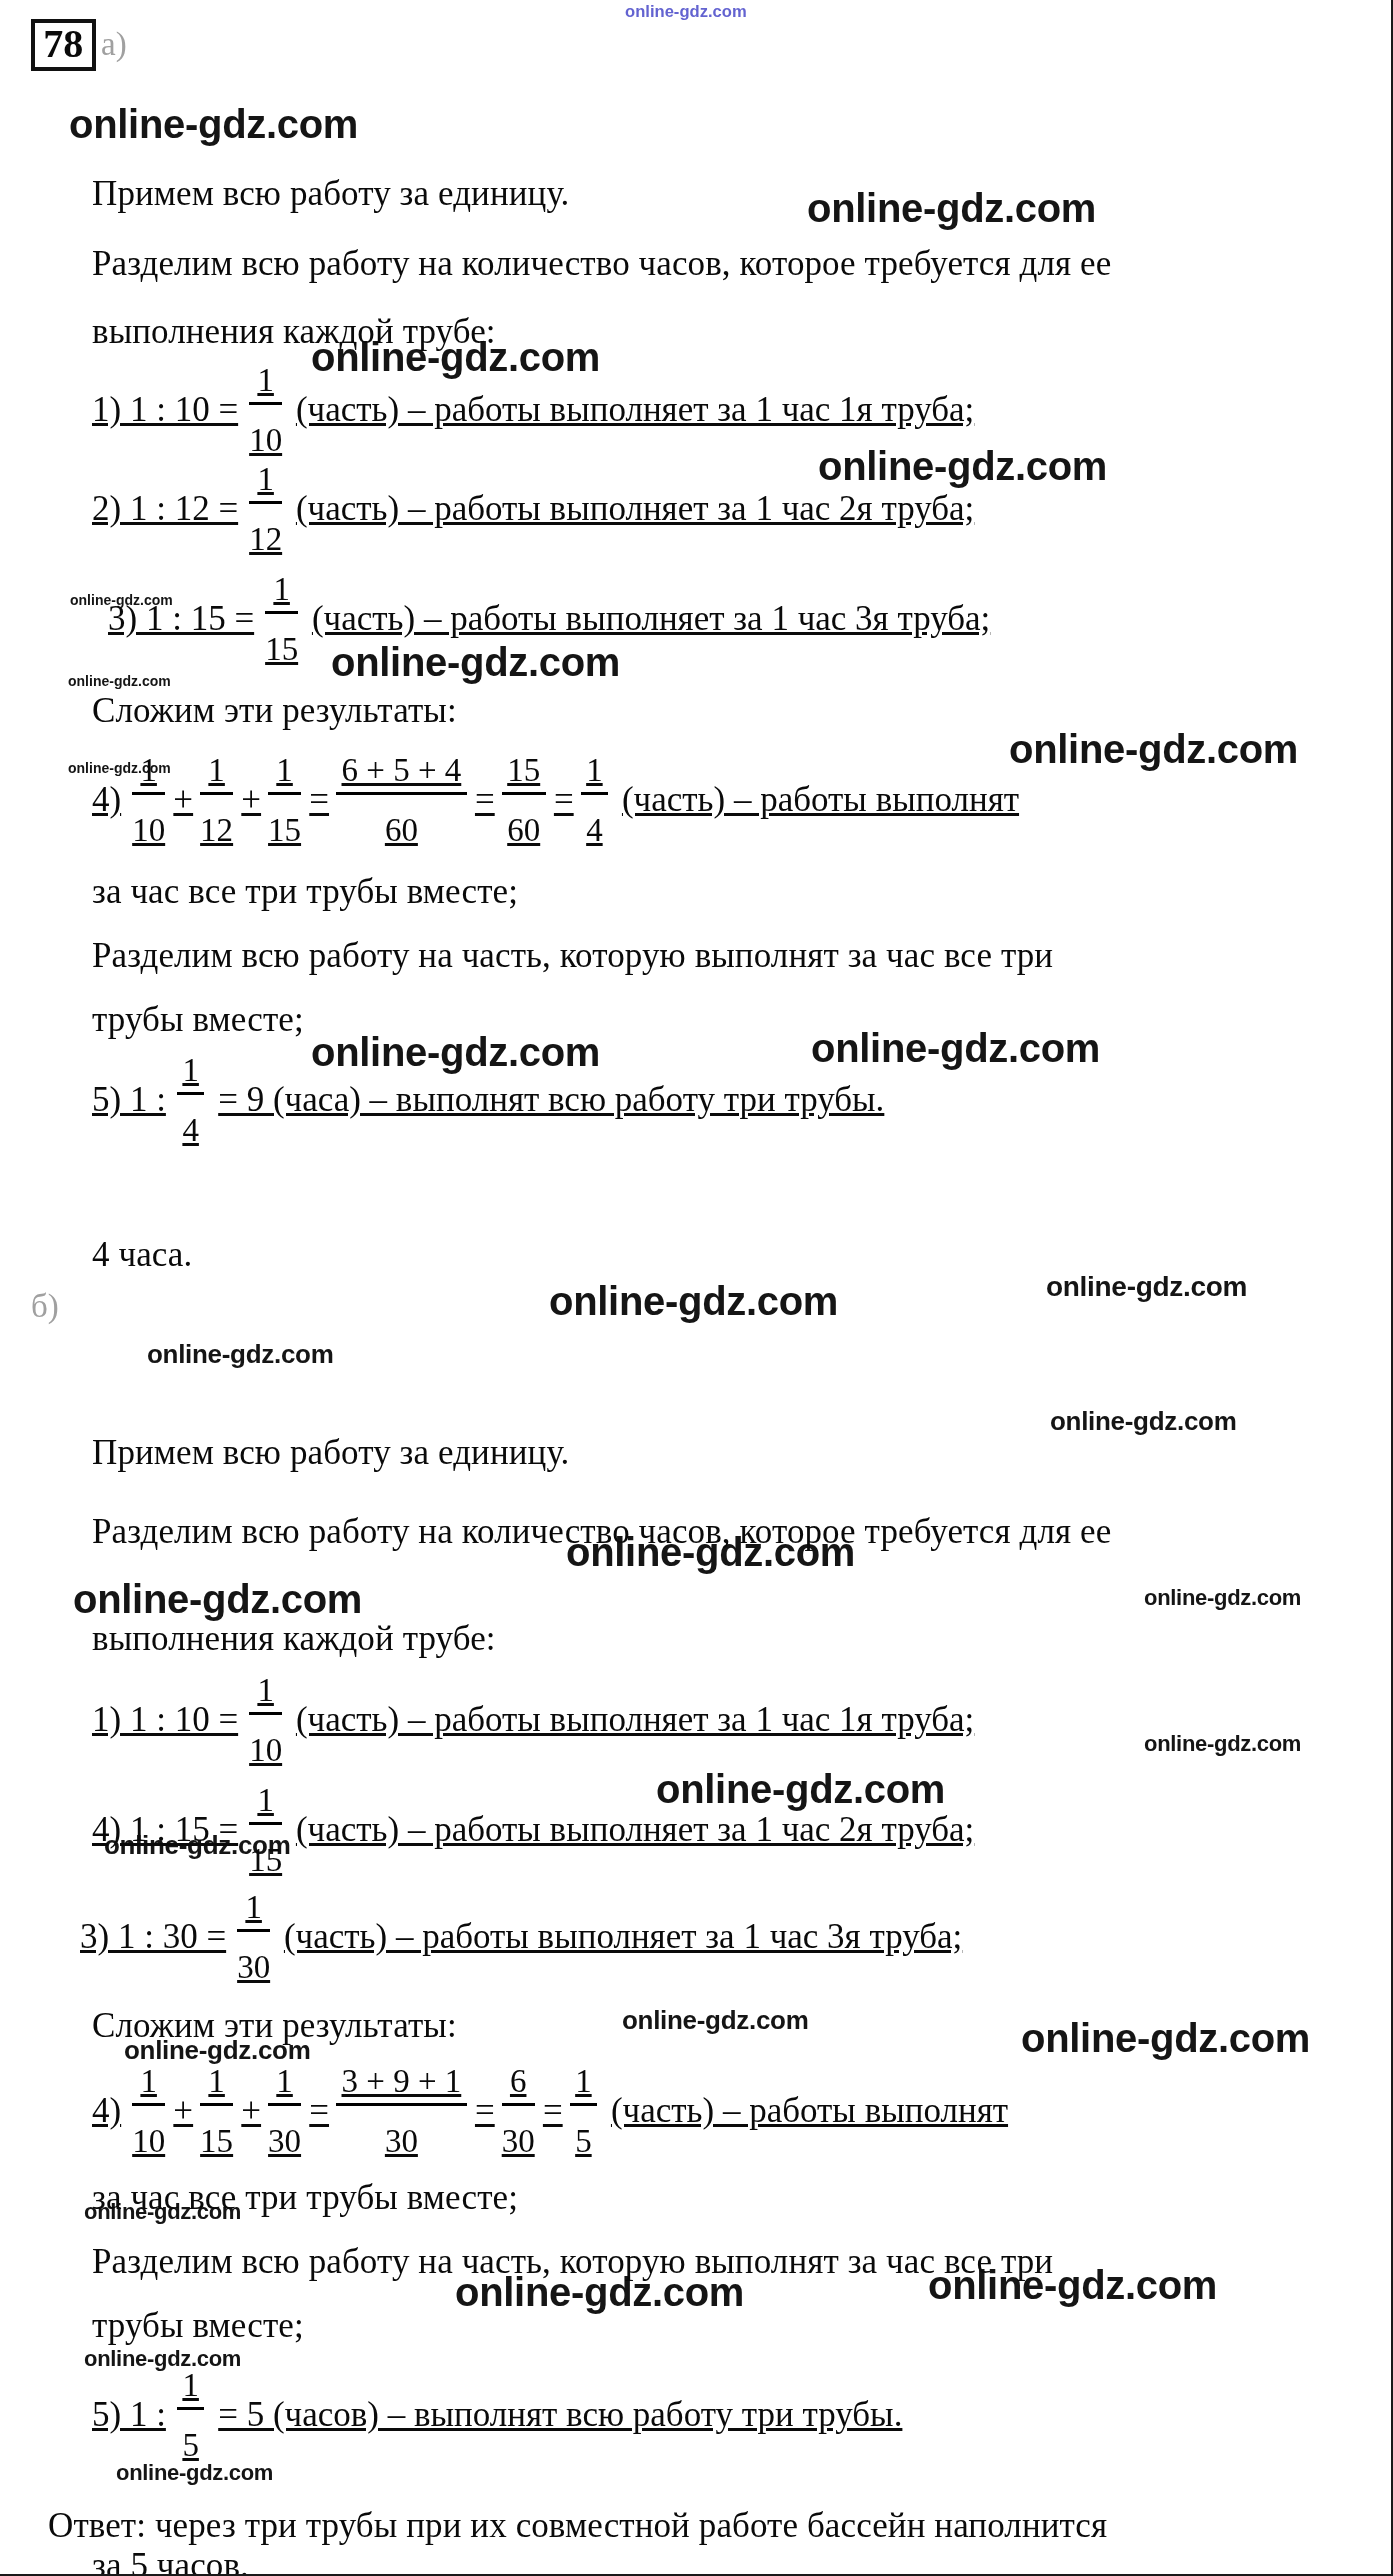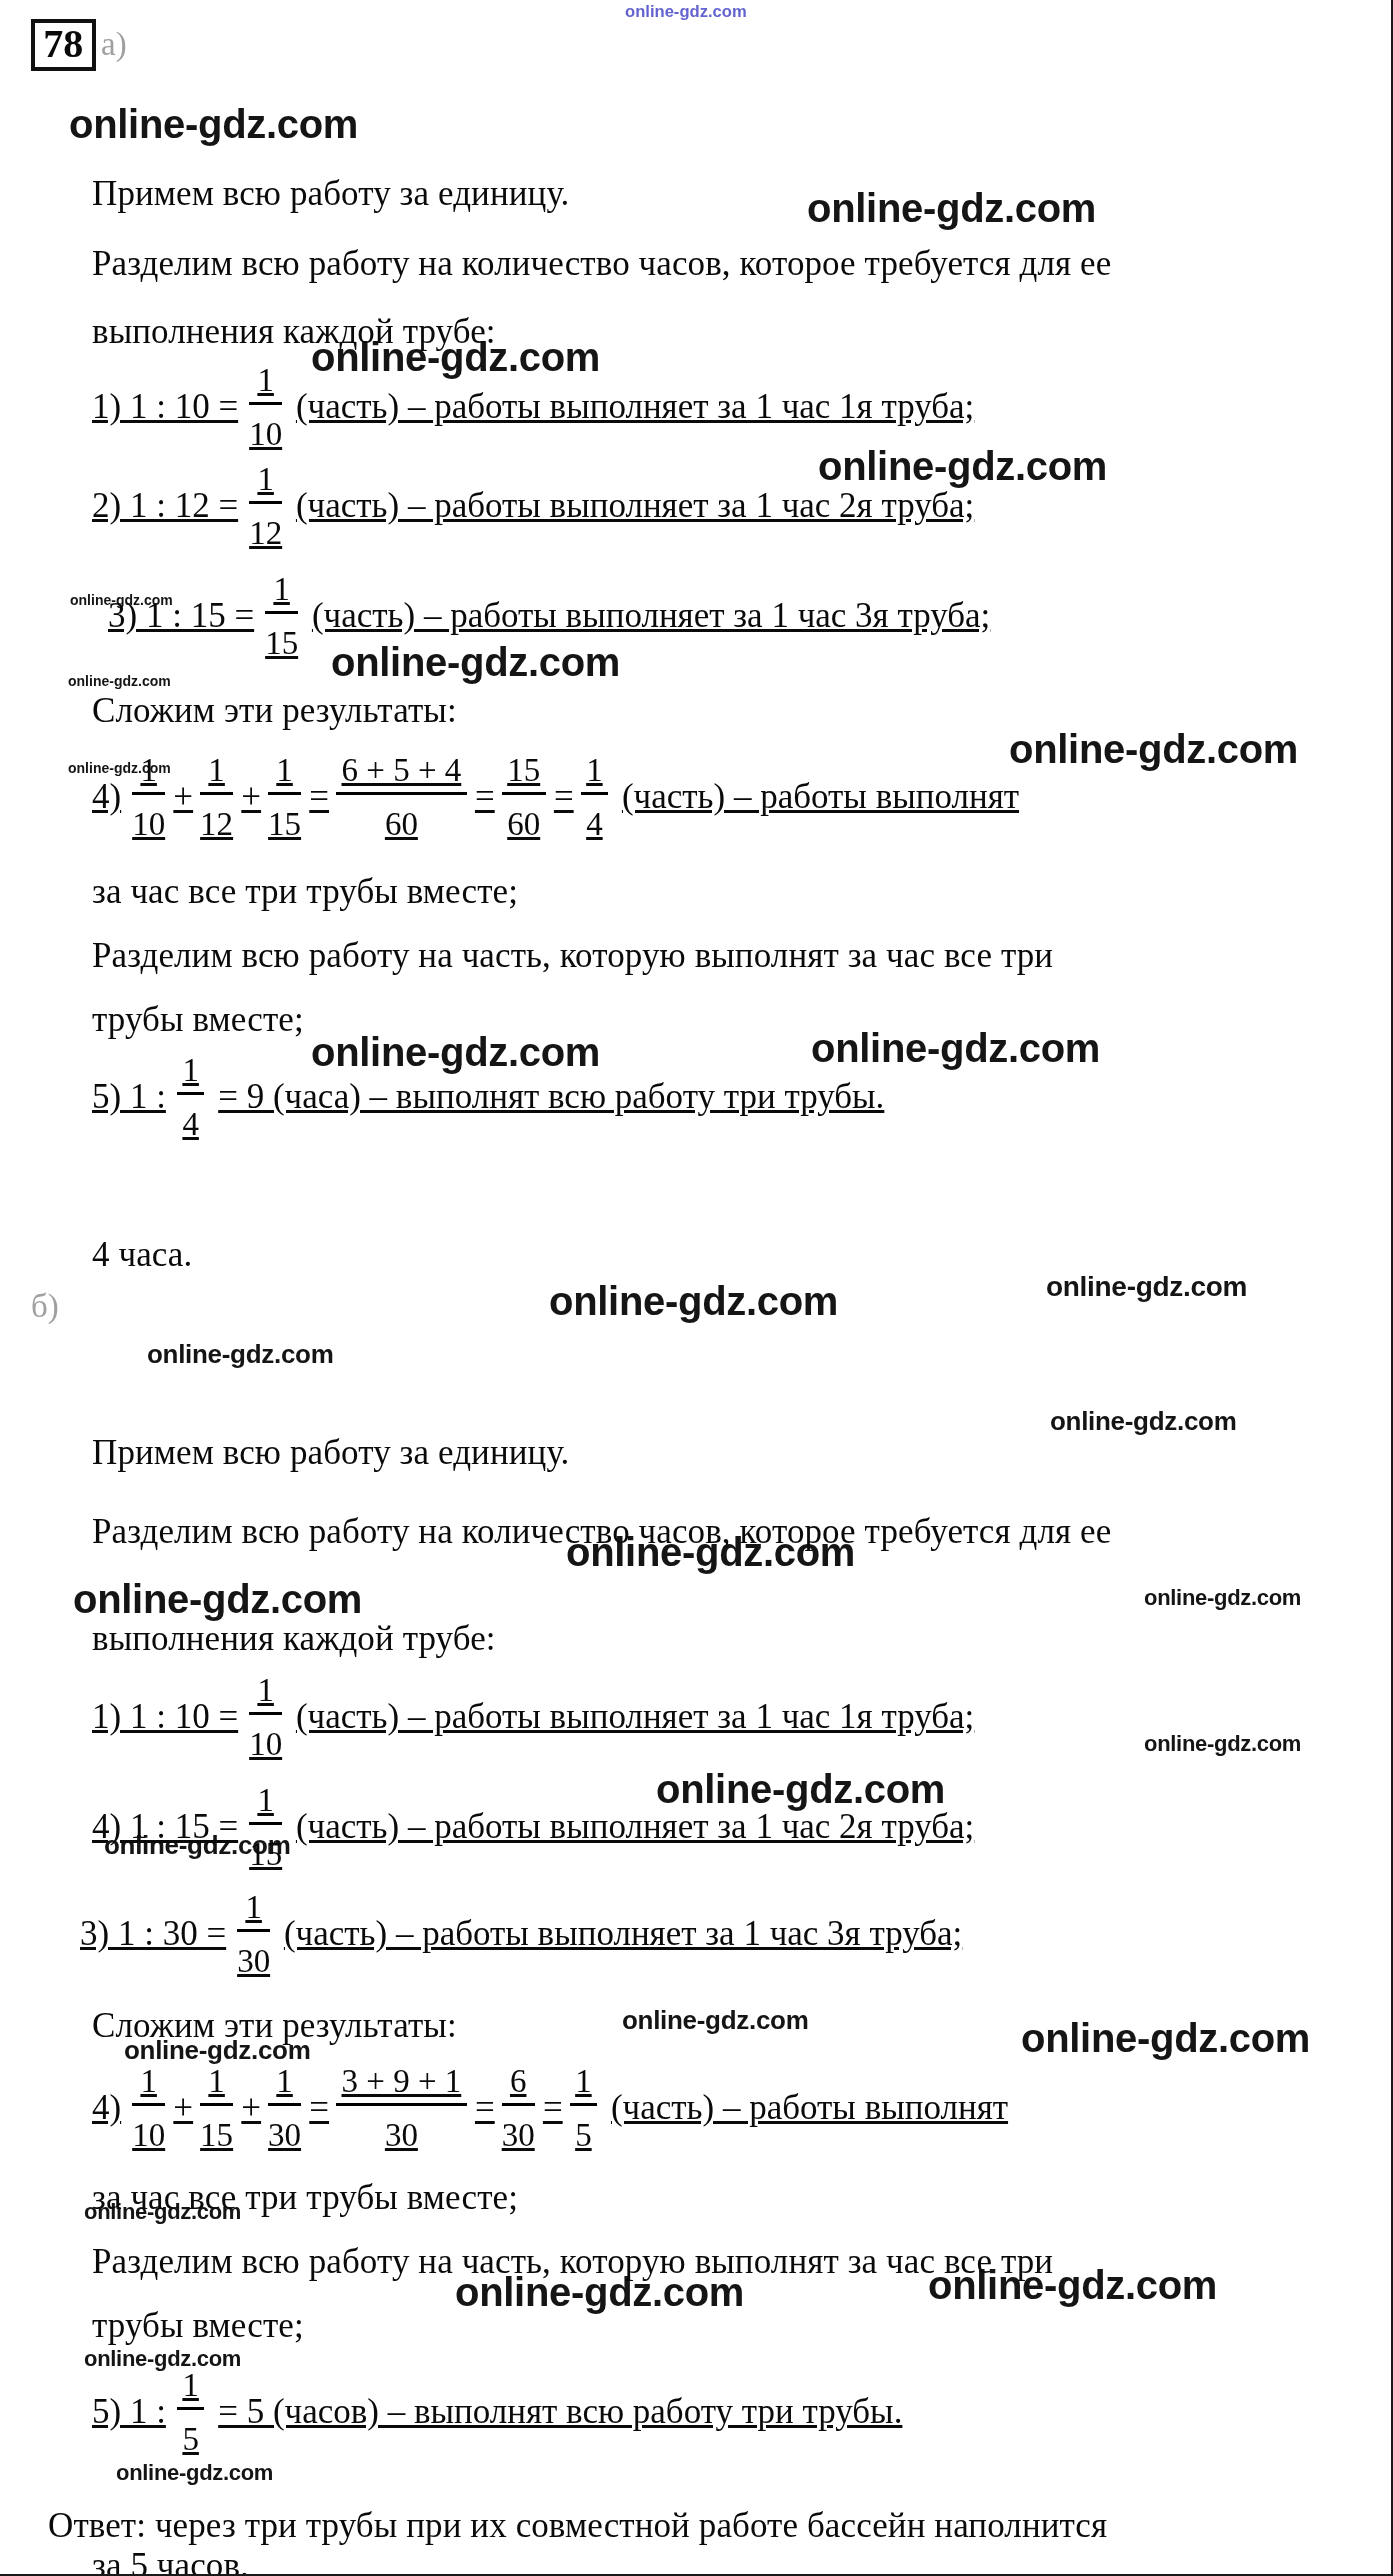--- a/index.html
+++ b/index.html
@@ -40,21 +40,21 @@
   .frac {
     display: inline-flex;
     flex-direction: column;
     align-items: stretch;
     text-align: center;
     margin-right: 11px;
     font-size: 33px;
     line-height: 1.1;
   }
   .frac .fn { border-bottom: 3.5px solid #000; padding: 0 5.5px 4.1px; }
-  .frac .fd { padding-top: 11px; }
+  .frac .fd { padding-top: 17px; }
 
   
   .wm {
     position: absolute;
     font-family: "Liberation Sans", sans-serif;
     font-weight: 700;
     color: #151515;
     white-space: nowrap;
     letter-spacing: -0.3px;
     line-height: 1;

